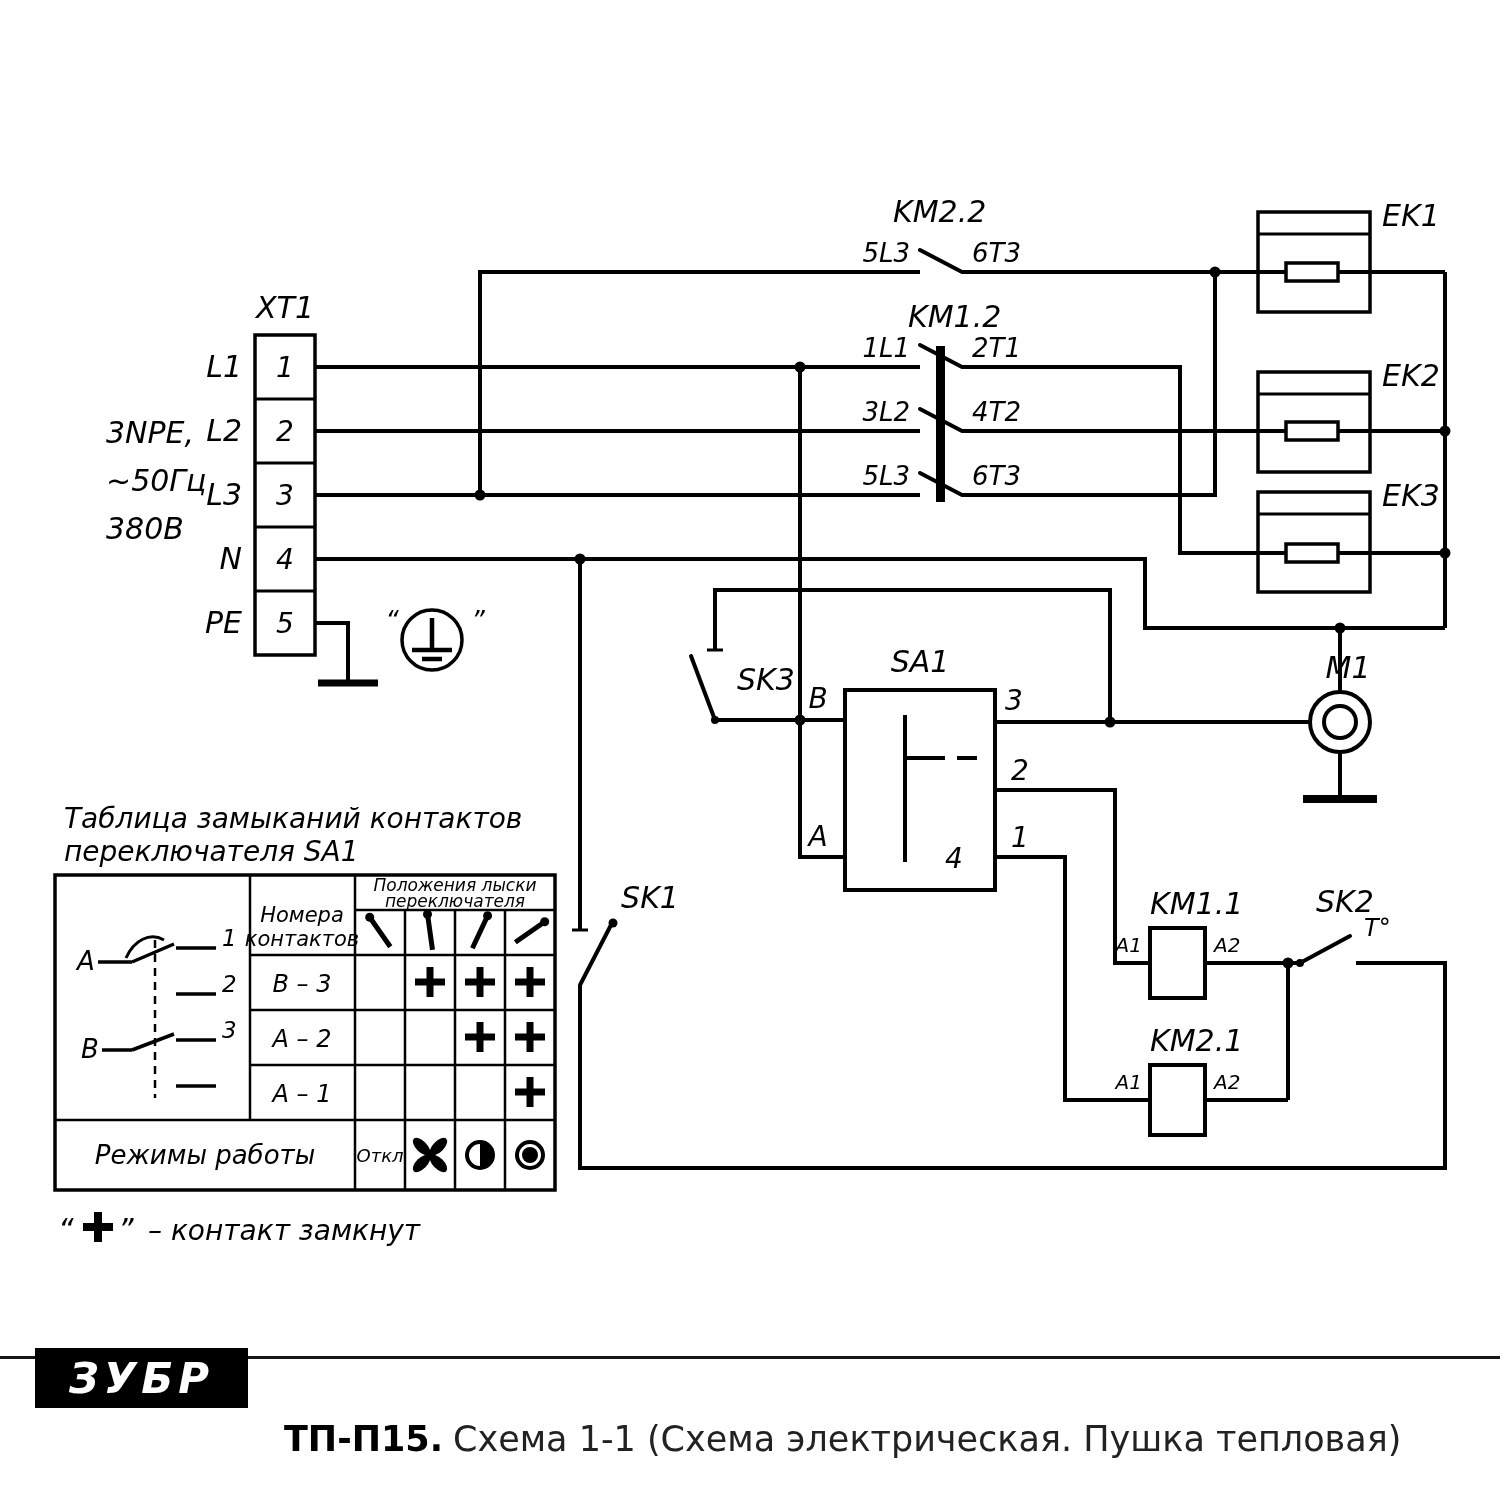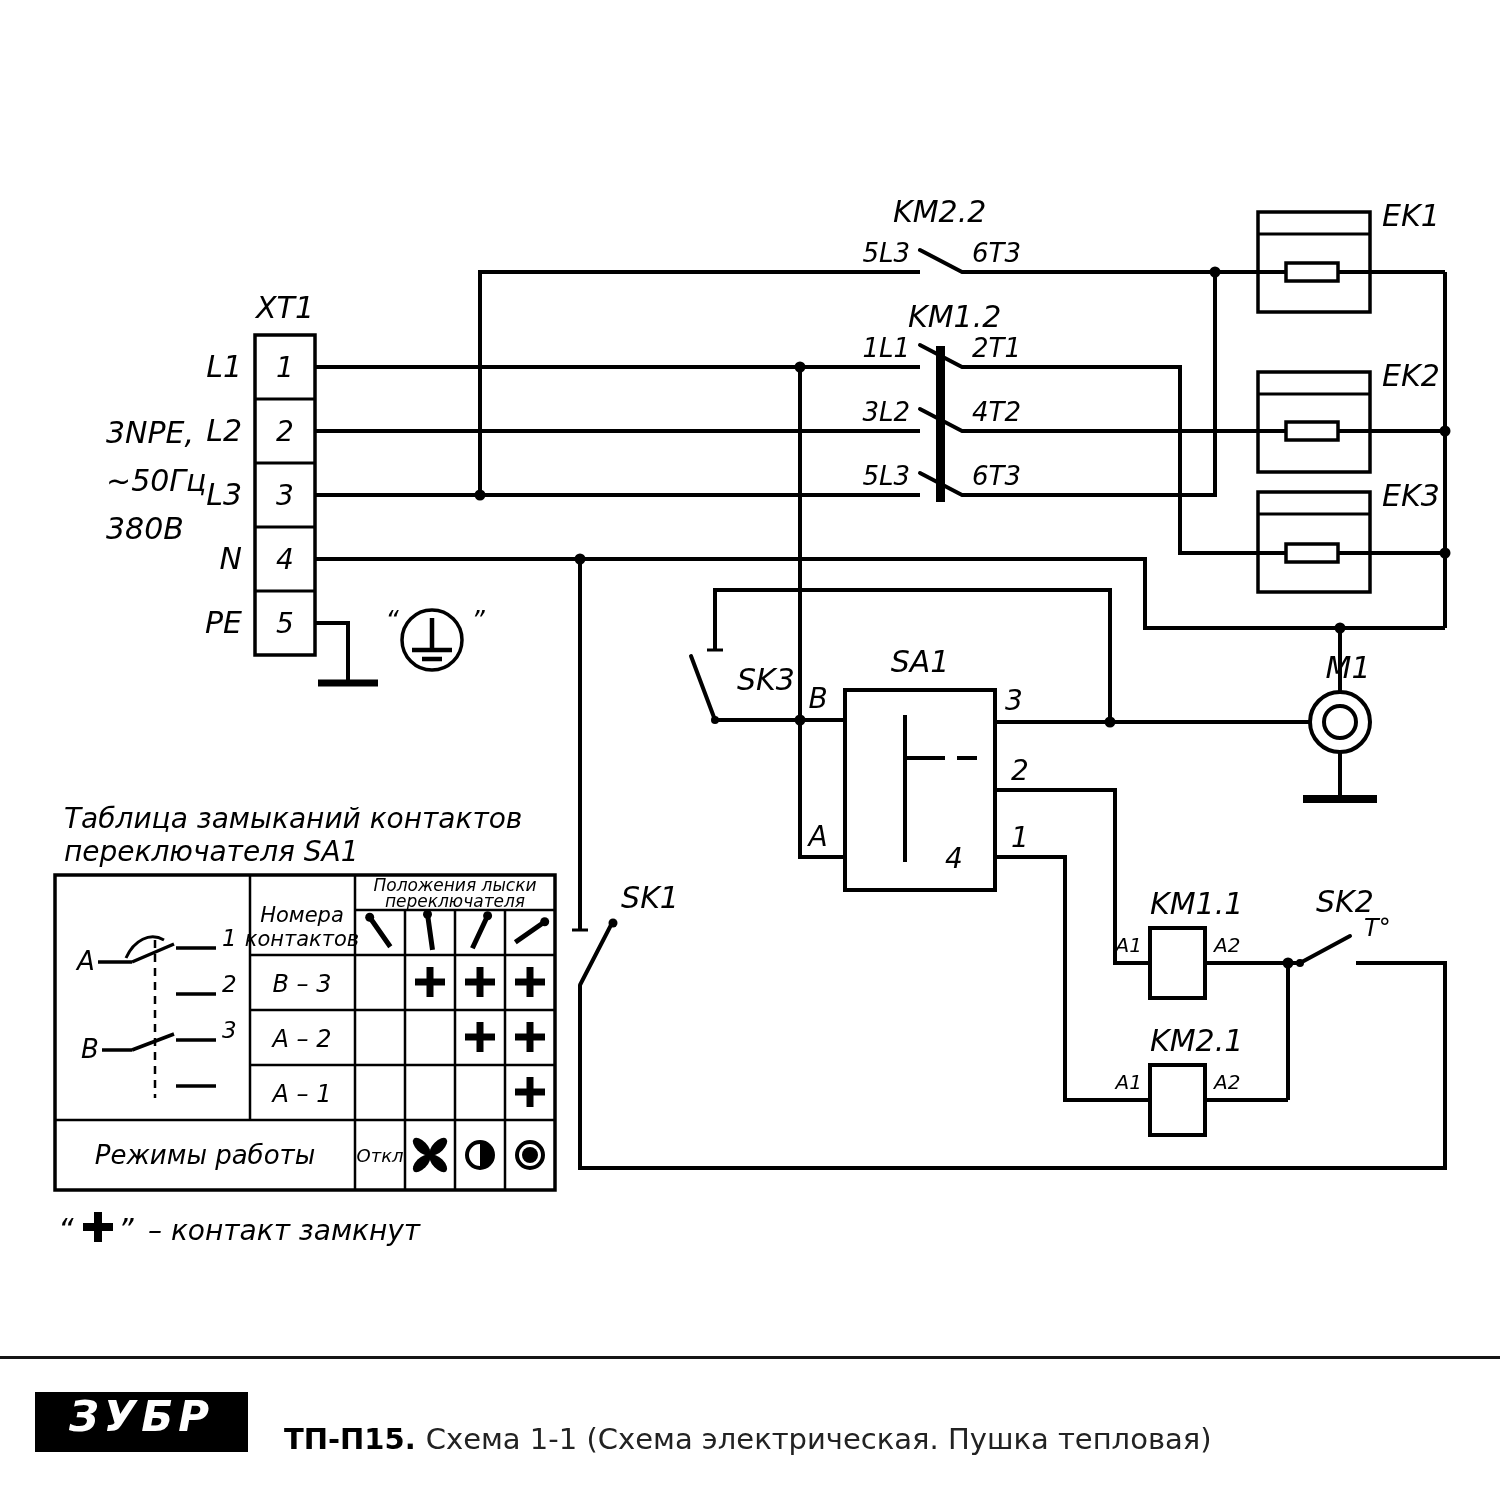--- a/index.html
+++ b/index.html
@@ -10,24 +10,24 @@
   svg .lbl24{font-size:24px;} svg .lbl23{font-size:23px;} svg .lbl21{font-size:21px;}
   svg .lbl20{font-size:20px;} svg .lbl17{font-size:17px;} svg .lbl18{font-size:18px;}
   svg .wire{stroke:#000;stroke-width:4;fill:none;}
   svg .thin{stroke:#000;stroke-width:3;fill:none;}
   svg .box{stroke:#000;stroke-width:3.5;fill:none;}
   svg .blade{stroke:#000;stroke-width:4;fill:none;stroke-linecap:round;}
   svg .tbl{stroke:#000;stroke-width:2.5;fill:none;}
   svg .tblo{stroke:#000;stroke-width:3.5;fill:none;}
   svg .dot{fill:#000;stroke:none;}
   #footer-divider{position:absolute;left:0;top:1356px;width:1500px;height:3px;background:#161616;}
-  #brand-box{position:absolute;left:35px;top:1392px;width:213px;height:60px;background:#000;
-             display:flex;justify-content:center;}
+  #brand-box{position:absolute;left:35px;top:1348px;width:213px;height:60px;background:#000;
+             display:flex;align-items:center;justify-content:center;}
   #brand-box span{color:#fff;font-weight:bold;font-style:italic;font-size:42px;letter-spacing:5px;}
-  #footer-text{position:absolute;left:284px;top:1409px;height:60px;line-height:60px;font-size:29px;color:#222;}
+  #footer-text{position:absolute;left:284px;top:1409px;height:60px;line-height:60px;font-size:35px;color:#222;}
   #footer-text .model{font-weight:bold;color:#000;margin-right:10px;}
 </style>
 </head>
 <body>
 
 <div id="page">
 
 <svg width="1500" height="1355" viewBox="0 0 1500 1355">
 
   <g>

